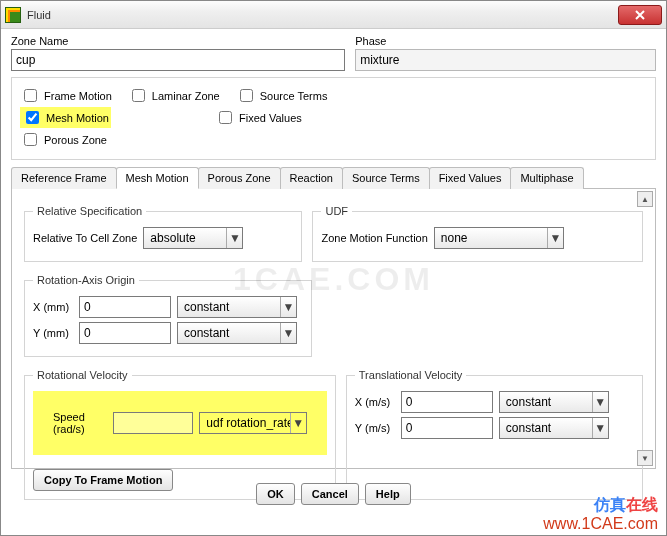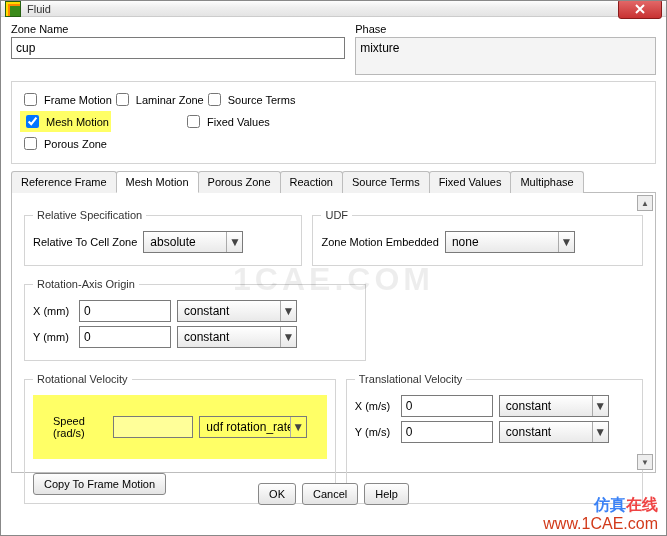--- a/index.html
+++ b/index.html
@@ -7,21 +7,21 @@
     margin: 0;
     font-family: "Segoe UI", Tahoma, sans-serif;
     font-size: 11px;
     background: #fff;
     width: 667px;
     height: 536px;
     position: relative;
     border: 1px solid #888;
   }
   .titlebar {
-    height: 16px;
+    height: 28px;
     background: linear-gradient(to bottom, #fdfdfd 0%, #efefef 40%, #e4e4e4 100%);
     border-bottom: 1px solid #ccc;
     display: flex;
     align-items: center;
     padding: 0 4px;
   }
   .app-icon {
     width: 16px; height: 16px;
     background: #3a8a1a;
     border: 1px solid #256010;
@@ -56,24 +56,24 @@
     font-size: 12px;
     border: 1px solid #7a7a7a;
     background: #fff;
     padding: 3px 4px;
     height: 22px;
   }
   .readonly {
     border: 1px solid #b8b8b8;
     background: #f4f4f4;
     padding: 3px 4px;
-    height: 38px;
+    height: 22px;
     font-size: 12px;
   }
-  .chk-row { display:flex; flex-wrap:wrap; gap: 0; margin:2px 0; }
+  .chk-row { display:flex; flex-wrap:wrap; gap: 16px; margin:2px 0; }
   .chk { display:flex; align-items:center; gap:4px; }
   .chk input { width:13px; height:13px; }
   .hl { background: #ffff66; padding:1px 2px; }
   .tabs {
     display:flex;
     border-bottom:1px solid #bdbdbd;
     margin-top:4px;
   }
   .tab {
     padding:4px 9px;
@@ -133,20 +133,21 @@
   }
   .combo.hl { background:#ffff66; }
   .btn {
     border:1px solid #888;
     background:linear-gradient(#fefefe,#e4e4e4);
     padding:4px 10px;
     border-radius:3px;
     font-family:inherit;
     font-size:11px;
     cursor:default;
+    font-weight:bold;
   }
   .button-bar {
     position:absolute;
     bottom:30px; left:0; right:0;
     display:flex; justify-content:center; gap:6px;
   }
   .watermark {
     position:absolute;
     top:260px; left:50%;
     transform:translateX(-50%);
@@ -247,30 +248,30 @@
           <span>Relative To Cell Zone</span>
           <div class="combo" style="width:100px">
               <span>absolute</span>
               <div class="arrow">▼</div>
             </div>
         </div>
       </fieldset>
       <fieldset style="flex:1.2">
         <legend>UDF</legend>
         <div class="inline-row">
-          <span>Zone Motion Embedded</span>
+          <span>Zone Motion Function</span>
           <div class="combo" style="width:130px">
               <span>none</span>
               <div class="arrow">▼</div>
             </div>
         </div>
       </fieldset>
     </div>
 
-    <fieldset style="width:342px">
+    <fieldset style="width:288px">
       <legend>Rotation-Axis Origin</legend>
       <div class="inline-row">
         <span style="width:40px">X (mm)</span>
         <input type="text" class="num-input" value="0" style="">
         <div class="combo" style="width:120px">
             <span>constant</span>
             <div class="arrow">▼</div>
           </div>
       </div>
       <div class="inline-row">

